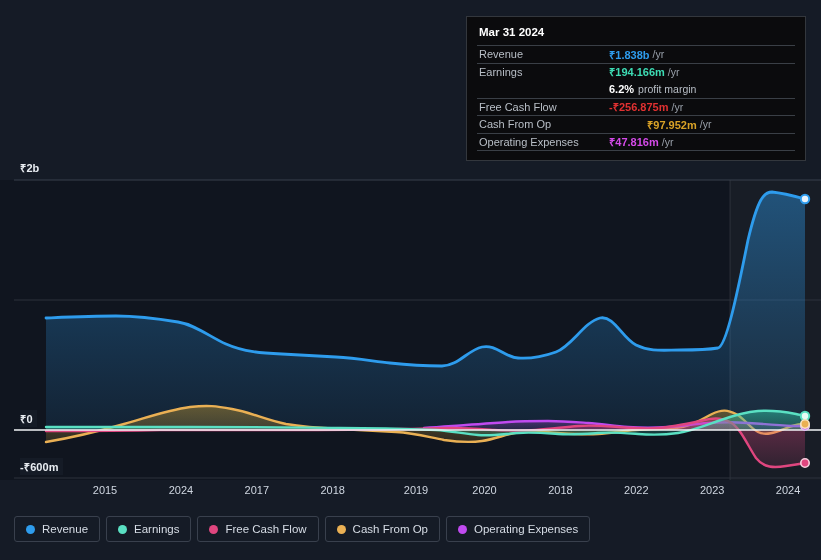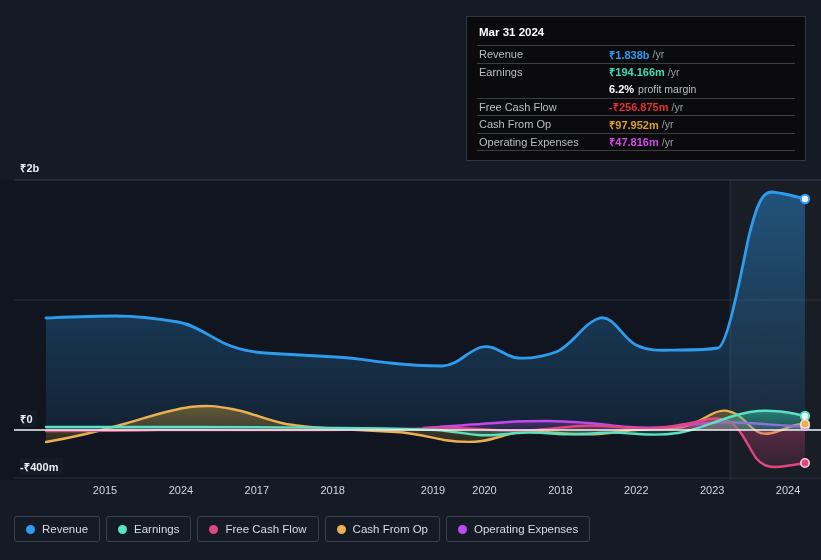--- a/index.html
+++ b/index.html
@@ -191,29 +191,29 @@
 
     <circle cx="805" cy="199" r="4.2" fill="#e8f2fb" stroke="#2e9ced" stroke-width="2"></circle>
     <circle cx="805" cy="416" r="4.2" fill="#e8fbf6" stroke="#5ae0c3" stroke-width="2"></circle>
     <circle cx="805" cy="426" r="4.2" fill="#c04af0" stroke="#e3c4f7" stroke-width="1.6"></circle>
     <circle cx="805" cy="463" r="4.2" fill="#e0467f" stroke="#f7cfdd" stroke-width="1.6"></circle>
     <circle cx="805" cy="424" r="4.2" fill="#eab054" stroke="#f9e4c2" stroke-width="1.6"></circle>
   </svg>
 
   <div class="ylab" id="ylab-top">₹2b</div>
   <div class="ylab" id="ylab-zero">₹0</div>
-  <div class="ylab" id="ylab-bot">-₹400m</div>
+  <div class="ylab" id="ylab-bot">-₹600m</div>
 </div>
 
 <div class="xaxis" id="xaxis">
       <div class="xlab" style="left: 105px;">2015</div>
       <div class="xlab" style="left: 180.9px;">2024</div>
       <div class="xlab" style="left: 256.8px;">2017</div>
       <div class="xlab" style="left: 332.7px;">2018</div>
-      <div class="xlab" style="left: 433px;">2019</div>
+      <div class="xlab" style="left: 416px;">2019</div>
       <div class="xlab" style="left: 484.5px;">2020</div>
       <div class="xlab" style="left: 560.4px;">2018</div>
       <div class="xlab" style="left: 636.3px;">2022</div>
       <div class="xlab" style="left: 712.2px;">2023</div>
       <div class="xlab" style="left: 788.1px;">2024</div>
     </div>
 
 <div class="tip">
   <div class="tip-title">Mar 31 2024</div>
   <div id="tip-rows">
@@ -232,21 +232,21 @@
           <div class="tip-val" style="color: rgb(255, 255, 255);">6.2%</div>
           <span class="tip-sub">profit margin</span>
         </div>
         <div class="tip-row">
           <div class="tip-key">Free Cash Flow</div>
           <div class="tip-val" style="color: rgb(224, 49, 49);">-₹256.875m</div>
           <span class="tip-unit">/yr</span>
         </div>
         <div class="tip-row">
           <div class="tip-key">Cash From Op</div>
-          <div class="tip-val" style="color: rgb(217, 162, 39);">₹97.952m</div>
+          <div class="tip-val" style="color: rgb(217, 162, 39); margin-left: 38px;">₹97.952m</div>
           <span class="tip-unit">/yr</span>
         </div>
         <div class="tip-row">
           <div class="tip-key">Operating Expenses</div>
           <div class="tip-val" style="color: rgb(212, 74, 232);">₹47.816m</div>
           <span class="tip-unit">/yr</span>
         </div>
       </div>
   <div class="tip-foot"></div>
 </div>

